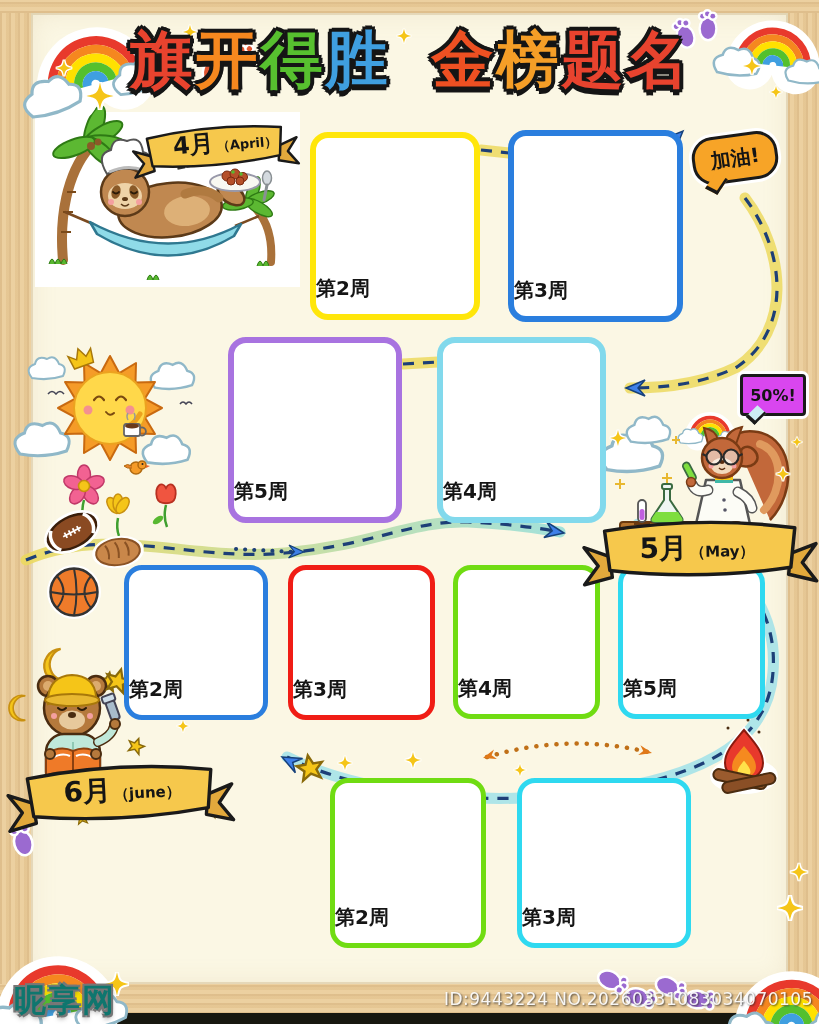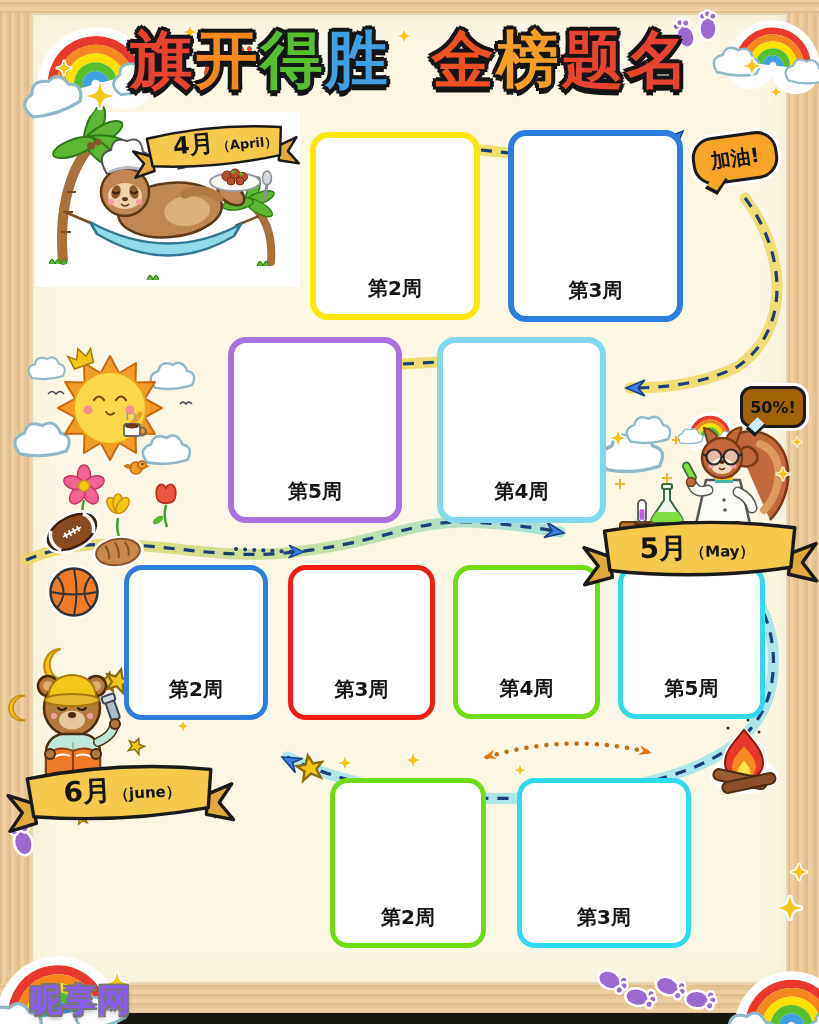--- a/index.html
+++ b/index.html
@@ -22,42 +22,42 @@
   .tgroup{display:flex;gap:3px;}
   .tchar{font-size:62px;font-weight:900;line-height:1.1;
     text-shadow:-4px 0 0 #151515,4px 0 0 #151515,0 -4px 0 #151515,0 4px 0 #151515,
     -3px -3px 0 #151515,3px -3px 0 #151515,-3px 3px 0 #151515,3px 3px 0 #151515,0 6px 0 #151515;}
   
   .wbox{position:absolute;background:#fff;border-radius:18px;z-index:3;}
   .bw6{border-style:solid;border-width:6px;}
   .bw5{border-style:solid;border-width:5px;}
   .bc-yellow{border-color:#ffe60a;} .bc-blue{border-color:#2a7ede;} .bc-purple{border-color:#a873e0;}
   .bc-cyanl{border-color:#82d9ec;} .bc-red{border-color:#f01d15;} .bc-green{border-color:#70dc12;} .bc-cyan{border-color:#2fd9f0;}
-  .week-label{position:absolute;left:0;right:0;bottom:12px;text-align:center;font-size:20px;font-weight:800;color:#151515;}
+  .week-label{position:absolute;left:0;right:0;bottom:12px;font-size:20px;font-weight:800;color:#151515;}
   
   .banner-label{position:absolute;display:flex;align-items:baseline;justify-content:center;gap:3px;
                 font-weight:900;color:#151515;z-index:5;}
   .bl-month{line-height:1;} .bl-sub{line-height:1;}
   #label-april{left:152px;top:130px;width:146px;transform:rotate(-5deg);}
   #label-april .bl-month{font-size:24px;} #label-april .bl-sub{font-size:13px;}
   #label-may{left:602px;top:534px;width:190px;transform:rotate(-1deg);}
   #label-may .bl-month{font-size:28px;} #label-may .bl-sub{font-size:15px;}
   #label-june{left:30px;top:776px;width:184px;transform:rotate(-3deg);}
   #label-june .bl-month{font-size:28px;} #label-june .bl-sub{font-size:15px;}
   
   .bubble{position:absolute;display:flex;align-items:center;justify-content:center;font-weight:900;color:#151515;
           border:3px solid #1a1a1a;box-shadow:0 0 0 3px #fff;z-index:5;}
   #bubble-cheer{left:692px;top:134px;width:80px;height:42px;border-radius:21px;background:#f7a427;transform:rotate(-8deg);font-size:20px;}
   #bubble-cheer::after{content:"";position:absolute;left:10px;bottom:-10px;width:13px;height:13px;background:#f7a427;
           border-right:3px solid #1a1a1a;border-bottom:3px solid #1a1a1a;transform:skewX(-18deg) rotate(30deg);}
-  #bubble-progress{left:740px;top:386px;width:60px;height:36px;border-radius:12px;background:#a16207;font-size:16px;}
+  #bubble-progress{left:740px;top:374px;width:60px;height:36px;border-radius:4px;background:#d946ef;font-size:16px;}
   #bubble-progress::after{content:"";position:absolute;left:6px;bottom:-9px;width:11px;height:11px;background:#cdeef4;
           border-right:3px solid #1a1a1a;border-bottom:3px solid #1a1a1a;transform:skewX(-18deg) rotate(35deg);}
   
-  #watermark{position:absolute;left:30px;top:979px;z-index:6;display:flex;align-items:baseline;gap:19px;color:#8b5cf6;}
+  #watermark{position:absolute;left:14px;top:979px;z-index:6;display:flex;align-items:baseline;gap:19px;color:#0f766e;}
   .wm-site{font-size:32px;font-weight:900;letter-spacing:2px;
     text-shadow:2px 2px 0 #777,-2px -2px 0 #777,2px -2px 0 #777,-2px 2px 0 #777,0 3px 5px rgba(60,60,60,.6);}
   .wm-url{font-size:21px;font-weight:800;text-shadow:1px 1px 0 #777,-1px -1px 0 #777,1px -1px 0 #777,-1px 1px 0 #777;}
   #id-text{position:absolute;right:6px;top:989px;z-index:6;font-size:17px;color:rgba(255,255,255,.92);
     letter-spacing:.5px;text-shadow:1px 1px 2px rgba(40,40,40,.8);}
 </style>
 </head>
 <body>
 
 <div id="canvas">
@@ -453,14 +453,15 @@
         <span class="tchar" style="color: rgb(238, 80, 34);">金</span>
         <span class="tchar" style="color: rgb(245, 158, 39);">榜</span>
         <span class="tchar" style="color: rgb(232, 67, 46);">题</span>
         <span class="tchar" style="color: rgb(232, 67, 46);">名</span>
       </div>
     </div>
 
   <div id="watermark">
     <span class="wm-site">昵享网</span>
   </div>
+  <div id="id-text">ID:9443224 NO.20260331083034070105</div>
 
 </div>
 
 </body></html>

